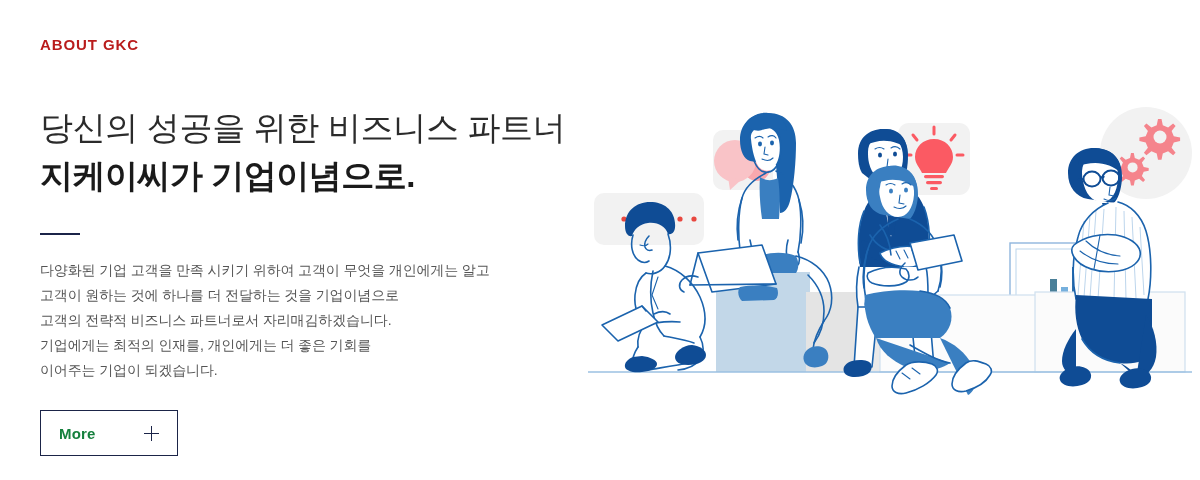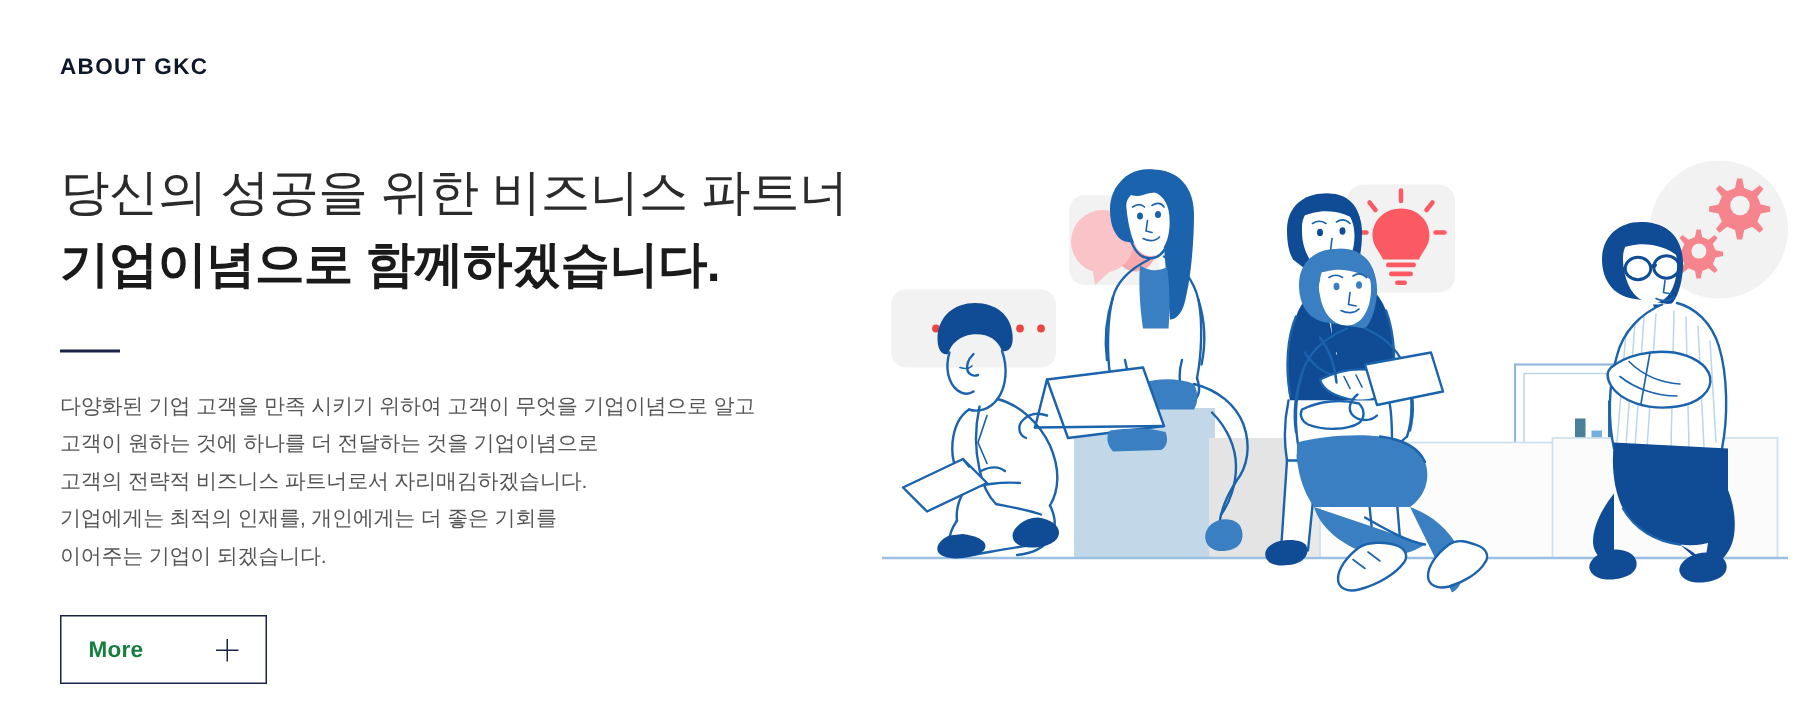--- a/index.html
+++ b/index.html
@@ -29,21 +29,21 @@
     height: 480px;
   }
 
   .eyebrow {
     position: absolute;
     top: 36px;
     left: 0;
     font-size: 15px;
     font-weight: bold;
     letter-spacing: 0.06em;
-    color: #0f172a;
+    color: #b91c1c;
     line-height: 1.2;
   }
 
   .headline {
     position: absolute;
     top: 82px;
     left: 0;
     width: 540px;
     margin-top: 22px;
   }
@@ -142,27 +142,27 @@
 <body>
 
 <div class="page">
 
   <div class="text-col">
 
     <div class="eyebrow">ABOUT GKC</div>
 
     <div class="headline">
       <span class="headline-line1">당신의 성공을 위한 비즈니스 파트너</span>
-      <span class="headline-line2">기업이념으로 함께하겠습니다.</span>
+      <span class="headline-line2">지케이씨가 기업이념으로.</span>
     </div>
 
     <div class="divider"></div>
 
     <div class="body-copy">
-      <span class="ln">다양화된 기업 고객을 만족 시키기 위하여 고객이 무엇을 기업이념으로 알고</span>
+      <span class="ln">다양화된 기업 고객을 만족 시키기 위하여 고객이 무엇을 개인에게는 알고</span>
       <span class="ln">고객이 원하는 것에 하나를 더 전달하는 것을 기업이념으로</span>
       <span class="ln">고객의 전략적 비즈니스 파트너로서 자리매김하겠습니다.</span>
       <span class="ln">기업에게는 최적의 인재를, 개인에게는 더 좋은 기회를</span>
       <span class="ln">이어주는 기업이 되겠습니다.</span>
     </div>
 
     <div class="more-btn">
       <span class="more-label">More</span>
       <span class="plus-icon"></span>
     </div>

